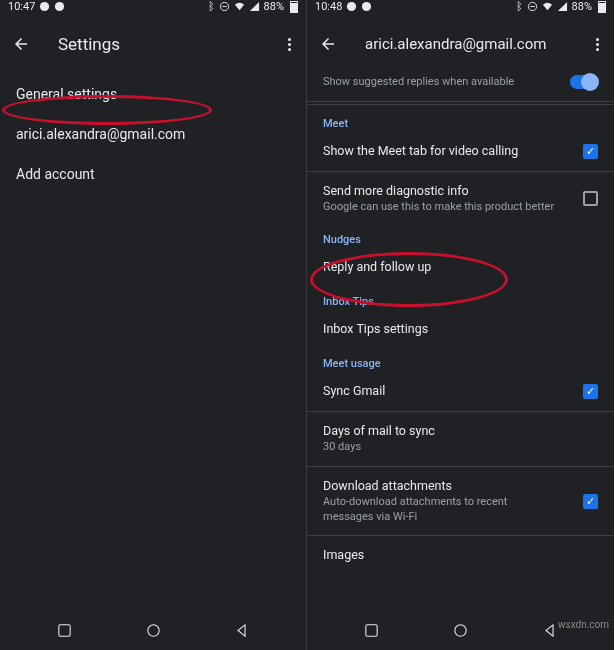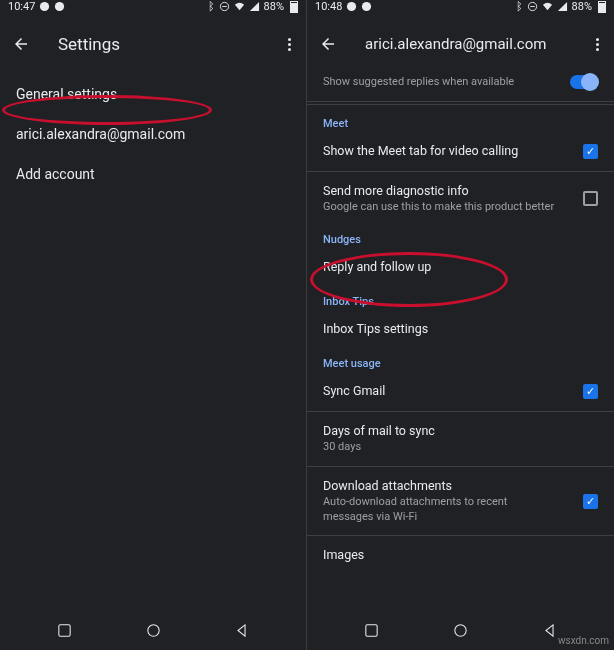--- a/index.html
+++ b/index.html
@@ -136,21 +136,21 @@
   
   .navbar {
     height: 36px;
     display:flex; align-items:center; justify-content:space-evenly;
     background:#202124;
     border-top: none;
   }
   .navbtn svg { width:17px; height:17px; fill:none; stroke:#e8eaed; stroke-width:1.5; }
   .navbtn { cursor:pointer; padding:6px 16px;}
   .watermark {
-    position:absolute; bottom:4px; right:6px;
+    position:absolute; bottom:20px; right:6px;
     font-size:10px; color:#888;
   }
 </style>
 </head>
 <body>
 
 <div class="phones">
 
   <div class="phone">
     <div class="statusbar">

